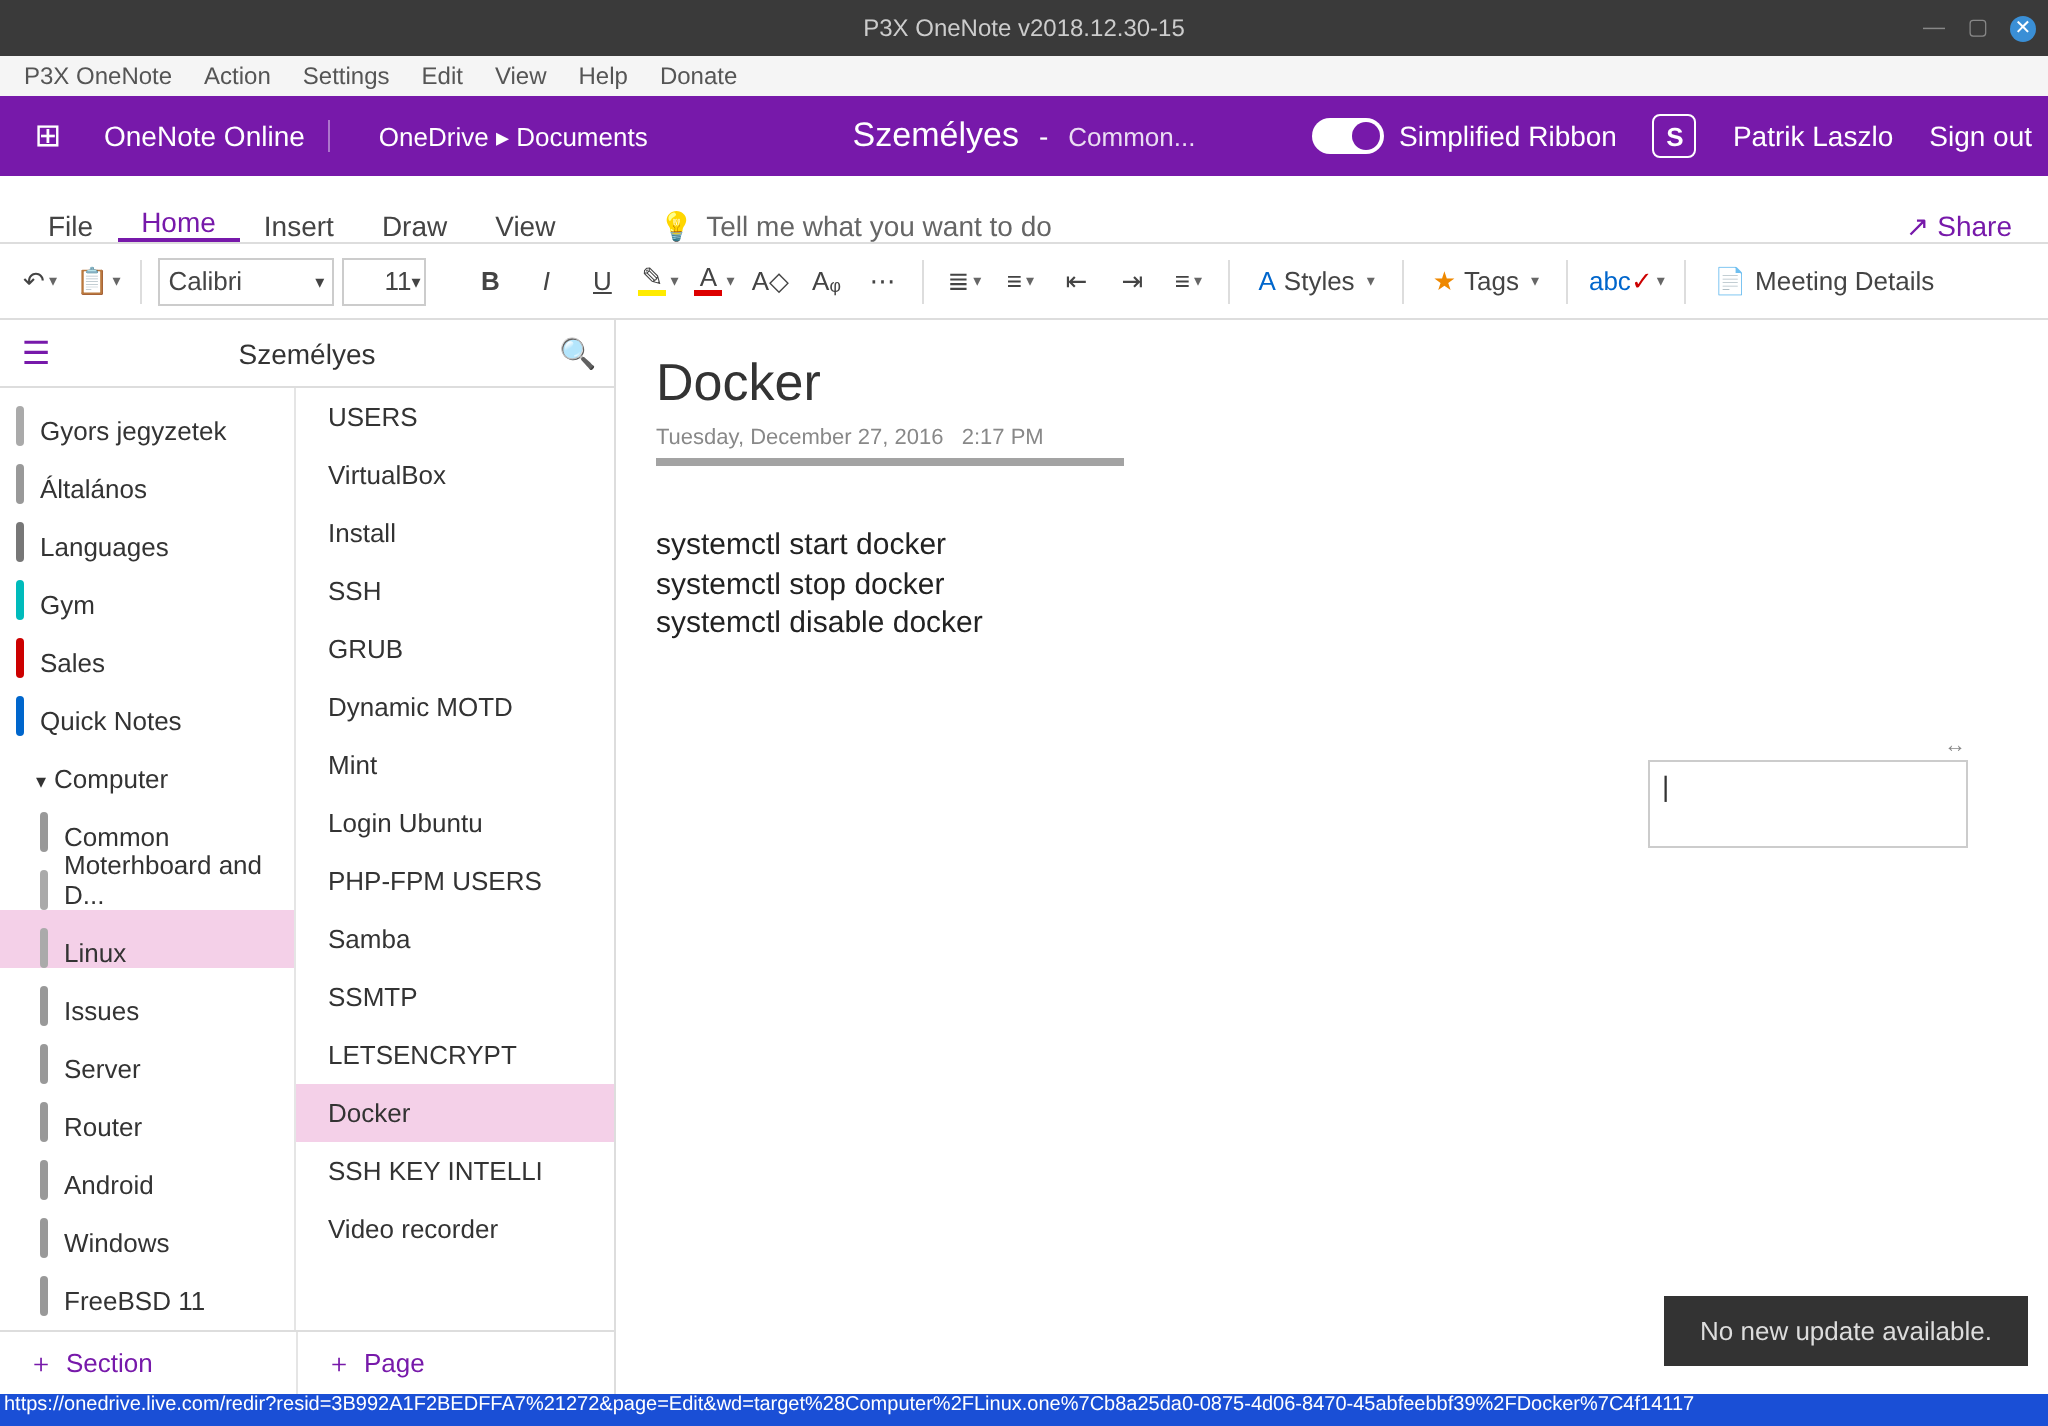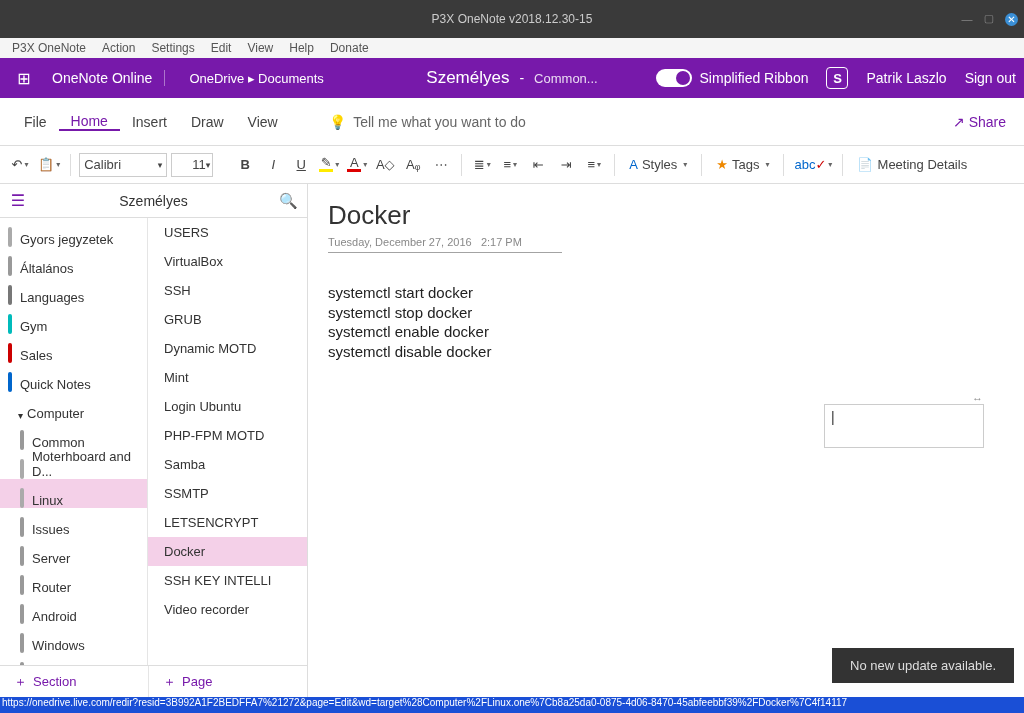--- a/index.html
+++ b/index.html
@@ -1,40 +1,40 @@
 <!DOCTYPE html>
 <html><head>
 <meta charset="utf-8">
 <style>
 * { margin: 0; padding: 0; box-sizing: border-box; font-family: "Segoe UI", sans-serif; }
 body { width: 1024px; height: 713px; overflow: hidden; background: #fff; display: flex; flex-direction: column; }
 
 
-.titlebar { height: 38px; background: #3a3a3a; color: #ccc; display: flex; align-items: center; justify-content: center; font-size: 12px; position: relative; }
+.titlebar { height: 28px; background: #3a3a3a; color: #ccc; display: flex; align-items: center; justify-content: center; font-size: 12px; position: relative; }
 .titlebar .wincontrols { position: absolute; right: 6px; display: flex; gap: 10px; }
 .wincontrols span { width: 12px; height: 12px; display: inline-flex; align-items: center; justify-content: center; font-size: 11px; color: #888; }
 .wincontrols .close { background: #3a8fd6; border-radius: 50%; color: #fff; width: 13px; height: 13px; font-size: 10px; }
 
 
 .appmenu { height: 20px; background: #f5f5f5; color: #555; display: flex; align-items: center; font-size: 12px; padding: 0 4px; gap: 0; }
 .appmenu span { padding: 0 8px; cursor: pointer; }
 
 
 .purple { background: #7719aa; color: #fff; height: 40px; display: flex; align-items: center; font-size: 14px; padding: 0 8px; }
 .purple .waffle { width: 32px; text-align: center; font-size: 16px; }
 .purple .title { font-size: 14px; padding: 0 12px; border-right: 1px solid rgba(255,255,255,.4); margin-right: 24px; }
 .purple .crumb { font-size: 13px; }
 .purple .center { position: absolute; left: 50%; transform: translateX(-50%); display: flex; align-items: center; gap: 10px; font-size: 14px; }
 .purple .right { margin-left: auto; display: flex; align-items: center; gap: 18px; font-size: 14px; }
 .toggle { width: 36px; height: 18px; background: #fff; border-radius: 9px; position: relative; }
 .toggle::after { content: ""; position: absolute; right: 2px; top: 2px; width: 14px; height: 14px; background: #7719aa; border-radius: 50%; }
 .skype { width: 22px; height: 22px; border: 1.5px solid #fff; border-radius: 4px; display:flex; align-items:center; justify-content:center; font-size:13px; font-weight:bold; }
 
 
-.ribbon-tabs { height: 48px; border-bottom: 1px solid #ddd; display: flex; align-items: center; padding: 0 12px; font-size: 14px; color: #444; }
+.ribbon-tabs { height: 34px; border-bottom: 1px solid #ddd; display: flex; align-items: flex-end; padding: 0 12px; font-size: 14px; color: #444; }
 .ribbon-tabs .tab { padding: 0 12px; display: flex; align-items: center; cursor: pointer; }
 .ribbon-tabs .tab.active { color: #7719aa; border-bottom: 2px solid #7719aa; }
 .ribbon-tabs .tellme { margin-left: 40px; display:flex; align-items:center; gap:6px; color:#666; }
 .ribbon-tabs .share { margin-left:auto; color:#7719aa; display:flex; align-items:center; gap:4px; padding-right:6px; }
 
 
 .toolbar { height: 38px; border-bottom: 1px solid #ddd; display:flex; align-items:center; padding: 0 8px; gap: 4px; font-size: 13px; color:#444; }
 .toolbar .sep { width:1px; height:22px; background:#ddd; margin:0 4px; }
 .toolbar select,.toolbar .sel { border:1px solid #ccc; height:24px; font-size:13px; background:#fff; }
 .toolbar .fontname { width:88px; padding:0 4px; display:flex; align-items:center; }
@@ -67,21 +67,21 @@
 .sections .item.sub { padding-left:28px; }
 .sections .item.sub::before { left:16px; }
 .sections .item.active { background:#f4d0e8; }
 .pages .item.active { background:#f4d0e8; }
 .navfoot { height:32px; border-top:1px solid #ddd; display:flex; font-size:13px; color:#7719aa; }
 .navfoot div { flex:0 0 148px; display:flex; align-items:center; padding-left:14px; gap:6px; cursor:pointer; }
 .navfoot div:last-child { border-left:1px solid #e5e5e5; flex:1; }
 
 .note { flex:1; padding:16px 20px; position:relative; font-size:14px; color:#222; }
 .note h1 { font-weight:400; font-size:26px; color:#333; margin-bottom:2px; }
-.note .date { font-size:11px; color:#888; border-bottom:1px solid #a3a3a3; display:inline-block; padding-bottom:4px; padding-right:40px; margin-bottom:30px; }
+.note .date { font-size:11px; color:#888; border-bottom:4px solid #a3a3a3; display:inline-block; padding-bottom:4px; padding-right:40px; margin-bottom:30px; }
 .note .body div { font-size:15px; line-height:1.3; }
 .floatbox { position:absolute; right:40px; top:220px; width:160px; height:44px; border:1px solid #ccc; padding:4px 6px; font-size:14px; color:#333; }
 .floatbox::before { content:"↔"; position:absolute; top:-14px; right:0; font-size:11px; color:#888; }
 
 .toast { position:absolute; right:10px; bottom:14px; background:#333; color:#ddd; font-size:13px; padding:10px 18px; }
 .statusbar { height:16px; background:#1a4fd6; color:#fff; font-size:10px; padding:0 2px; overflow:hidden; white-space:nowrap; }
 </style>
 </head>
 <body>
 
@@ -258,26 +258,27 @@
           <div class="item c1 sub">
             <span>FreeBSD 11</span>
           </div>
           <div class="item c1 sub">
             <span>Games</span>
           </div>
         </div>
       <div class="pages" id="pages">
           <div class="item">USERS</div>
           <div class="item">VirtualBox</div>
+          <div class="item">Install</div>
           <div class="item">SSH</div>
           <div class="item">GRUB</div>
           <div class="item">Dynamic MOTD</div>
           <div class="item">Mint</div>
           <div class="item">Login Ubuntu</div>
-          <div class="item">PHP-FPM MOTD</div>
+          <div class="item">PHP-FPM USERS</div>
           <div class="item">Samba</div>
           <div class="item">SSMTP</div>
           <div class="item">LETSENCRYPT</div>
           <div class="item active">Docker</div>
           <div class="item">SSH KEY INTELLI</div>
           <div class="item">Video recorder</div>
         </div>
     </div>
     <div class="navfoot">
       <div>
@@ -292,21 +293,20 @@
   </div>
 
   <div class="note">
     <h1>Docker</h1>
     <div class="date">
       <span>Tuesday, December 27, 2016</span>&nbsp;&nbsp;&nbsp;<span>2:17 PM</span>
     </div>
     <div class="body" id="notebody">
         <div>systemctl start docker</div>
         <div>systemctl stop docker</div>
-        <div>systemctl enable docker</div>
         <div>systemctl disable docker</div>
       </div>
     <div class="floatbox"><span>|</span></div>
     <div class="toast">No new update available.</div>
   </div>
 </div>
 
 <div class="statusbar">https://onedrive.live.com/redir?resid=3B992A1F2BEDFFA7%21272&amp;page=Edit&amp;wd=target%28Computer%2FLinux.one%7Cb8a25da0-0875-4d06-8470-45abfeebbf39%2FDocker%7C4f14117</div>
 
 </body></html>

